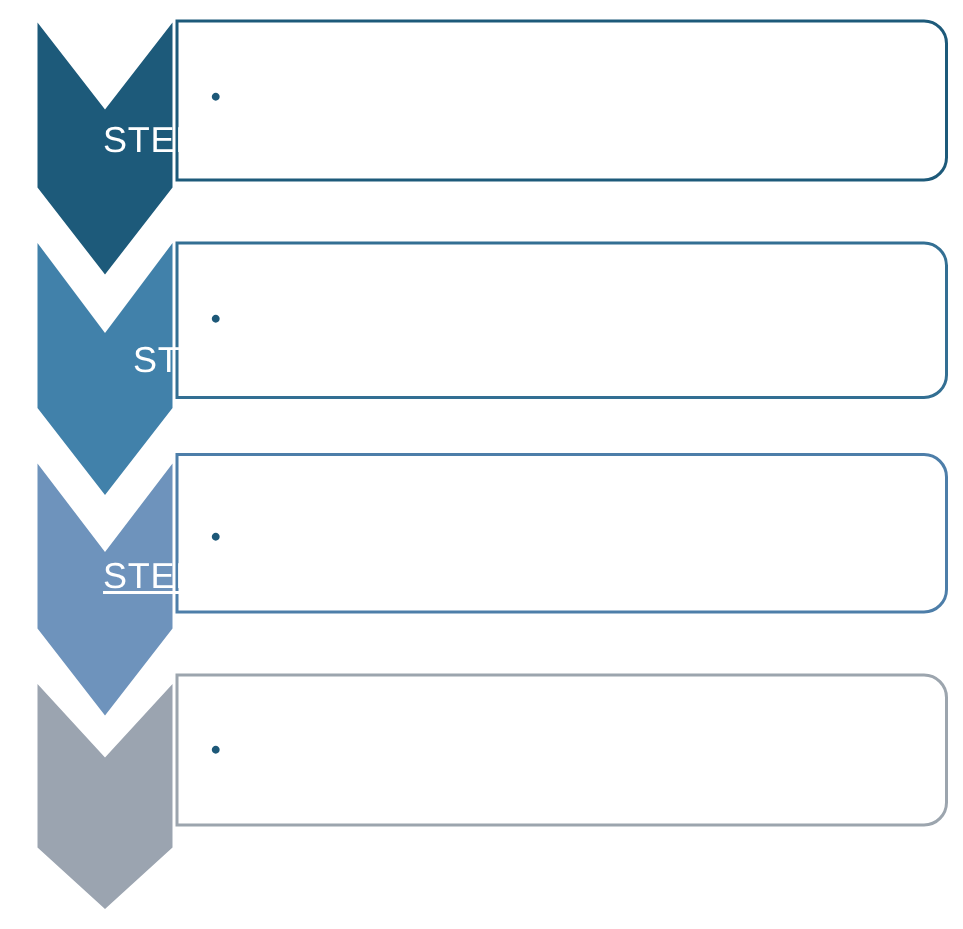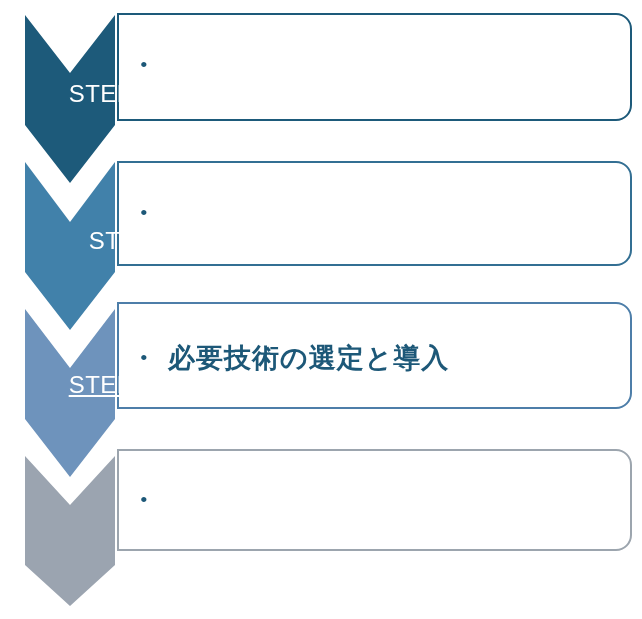--- a/index.html
+++ b/index.html
@@ -72,19 +72,18 @@
   <div class="step-label" id="step-label-3">STEP.3</div>
 
   <div class="box-label" id="box-label-1">
     <span class="bullet">・</span>
   </div>
   <div class="box-label" id="box-label-2">
     <span class="bullet">・</span>
   </div>
   <div class="box-label" id="box-label-3">
     <span class="bullet">・</span>
-    <span>必要技術の選定と導入</span>
   </div>
   <div class="box-label" id="box-label-4">
     <span class="bullet">・</span>
   </div>
 
 </div>
 
 </body></html>

